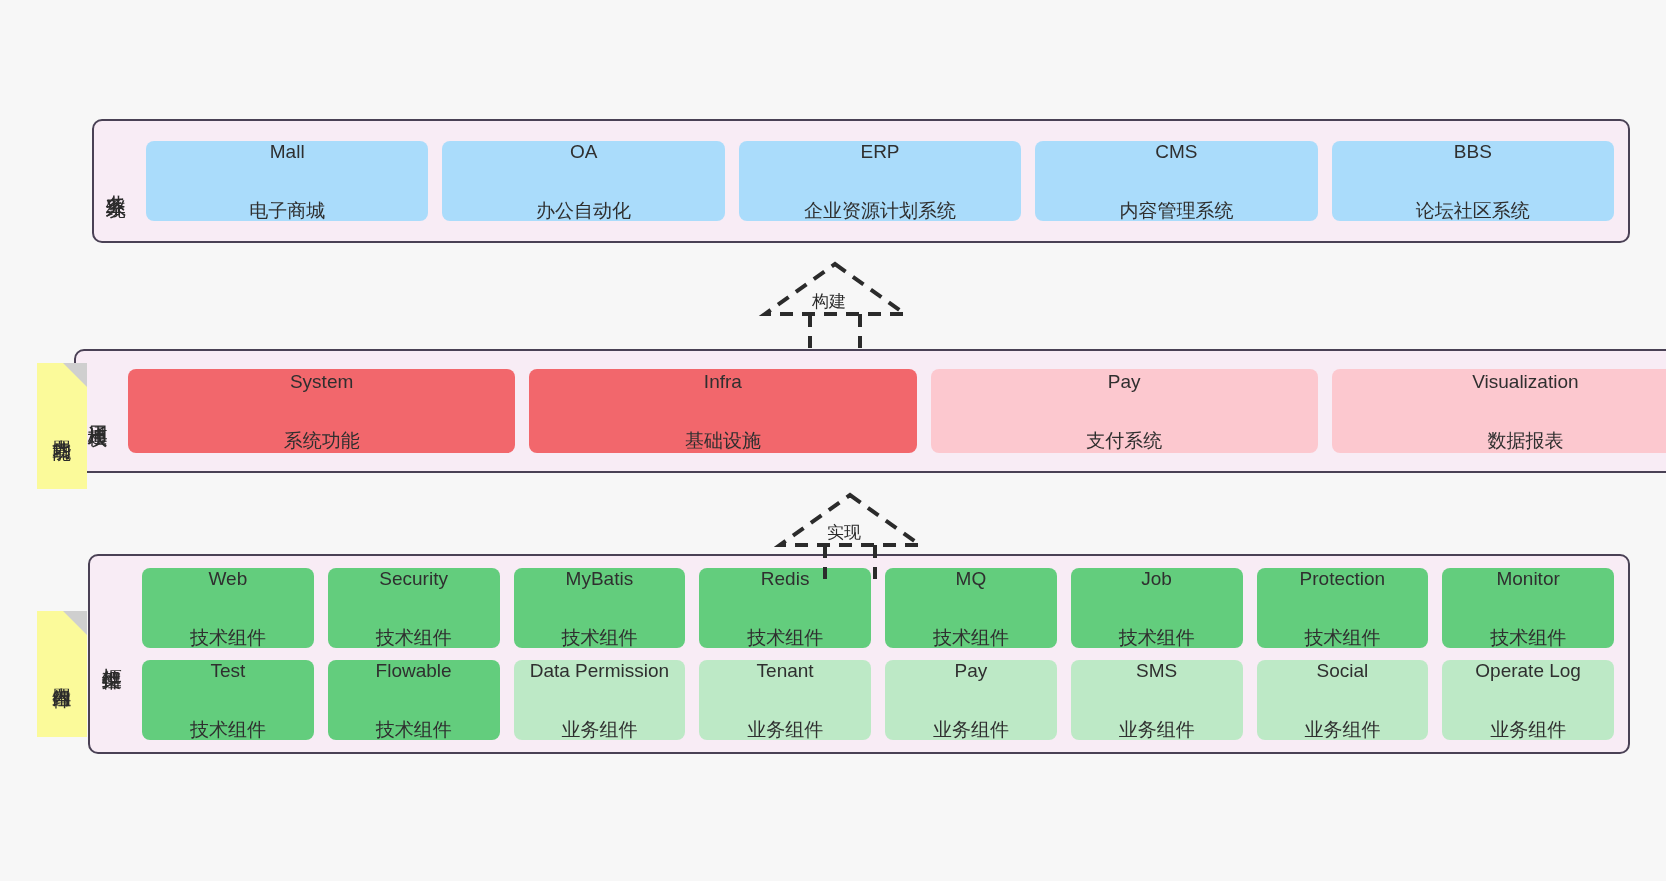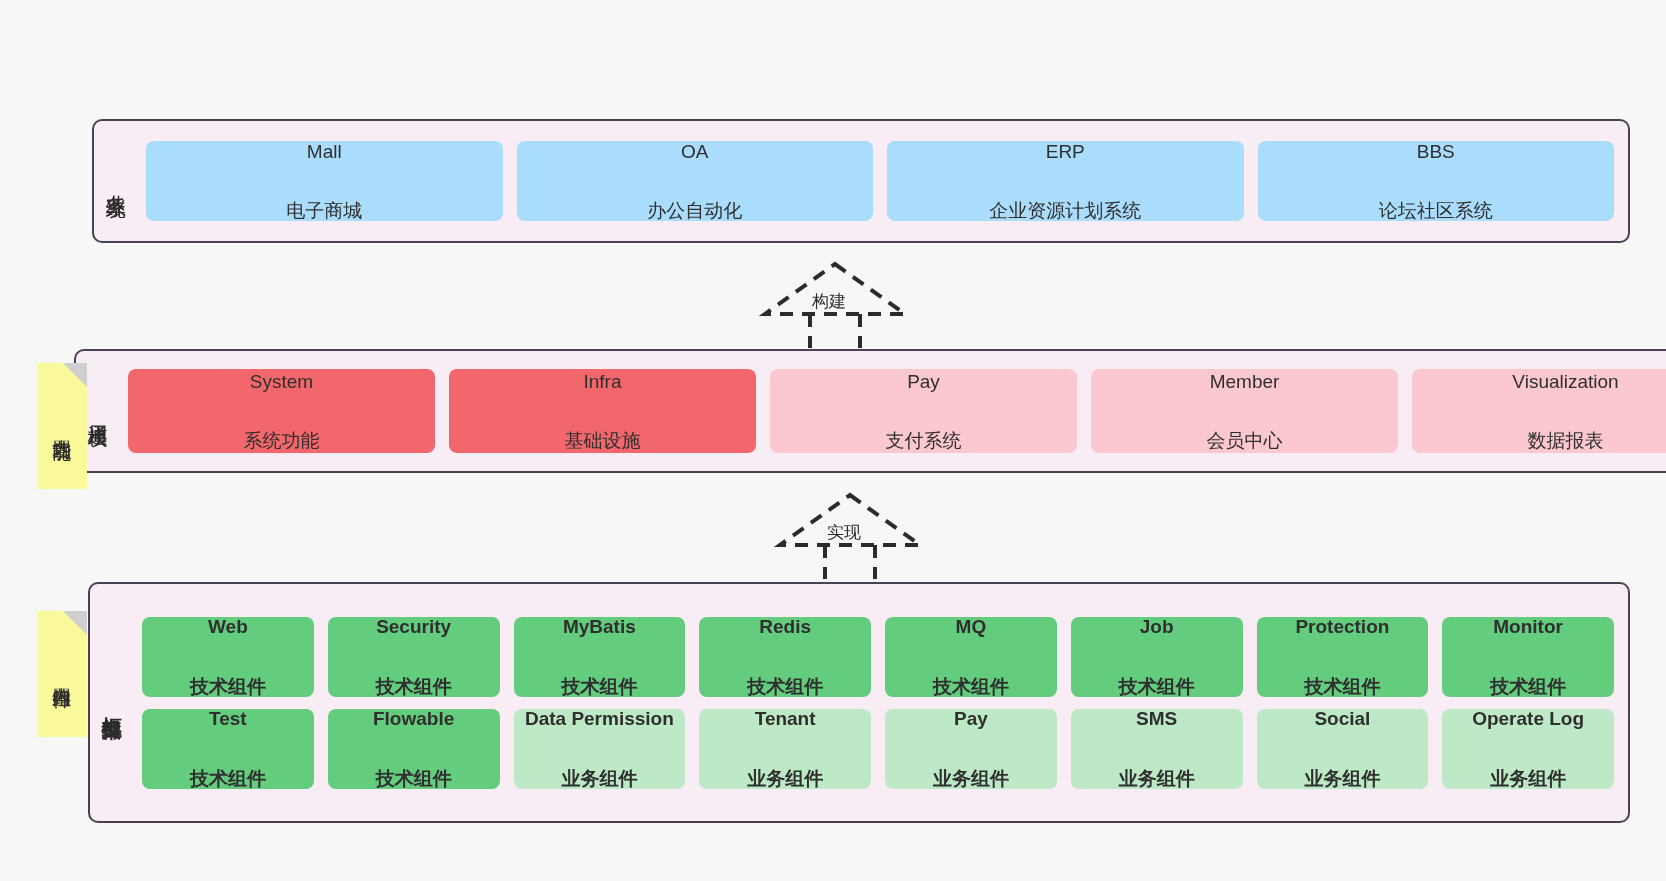--- a/index.html
+++ b/index.html
@@ -157,20 +157,24 @@
       </div>
       <div class="card blue h-business">
         <span class="t1">OA</span>
         <span class="t2">办公自动化</span>
       </div>
       <div class="card blue h-business">
         <span class="t1">ERP</span>
         <span class="t2">企业资源计划系统</span>
       </div>
       <div class="card blue h-business">
+        <span class="t1">CMS</span>
+        <span class="t2">内容管理系统</span>
+      </div>
+      <div class="card blue h-business">
         <span class="t1">BBS</span>
         <span class="t2">论坛社区系统</span>
       </div>
 
     </div>
   </div>
 
   <div class="connector" style="left:755px; top:258px; width:160px; height:90px;">
     <svg width="160" height="90" viewBox="0 0 160 90" fill="none">
 
@@ -195,24 +199,20 @@
         <span class="t1">System</span>
         <span class="t2">系统功能</span>
       </div>
       <div class="card red h-common">
         <span class="t1">Infra</span>
         <span class="t2">基础设施</span>
       </div>
       <div class="card pink h-common">
         <span class="t1">Pay</span>
         <span class="t2">支付系统</span>
-      </div>
-      <div class="card pink h-common">
-        <span class="t1">Member</span>
-        <span class="t2">会员中心</span>
       </div>
       <div class="card pink h-common">
         <span class="t1">Visualization</span>
         <span class="t2">数据报表</span>
       </div>
 
     </div>
   </div>
 
   <div class="connector" style="left:770px; top:489px; width:160px; height:90px;">
@@ -222,21 +222,21 @@
       <path d="M105 56 L105 90" stroke="#2b2b2b" stroke-width="4" stroke-dasharray="13 9"></path>
     </svg>
     <span class="conn-label" style="left:57px; top:32px;">实现</span>
   </div>
 
   <div class="sticky" style="left:37px; top:611px; width:50px; height:126px;">
     <span class="fold"></span>
     <span>内置组件</span>
   </div>
 
-  <div class="layer" style="left:88px; top:582px; width:1542px; height:241px;font-weight:bold;">
+  <div class="layer" style="left:88px; top:554px; width:1542px; height:200px;">
     <div class="layer-title">框架组件</div>
     <div class="layer-body two-rows">
 
       <div class="row">
         <div class="card green h-frame">
           <span class="t1">Web</span>
           <span class="t2">技术组件</span>
         </div>
         <div class="card green h-frame">
           <span class="t1">Security</span>

